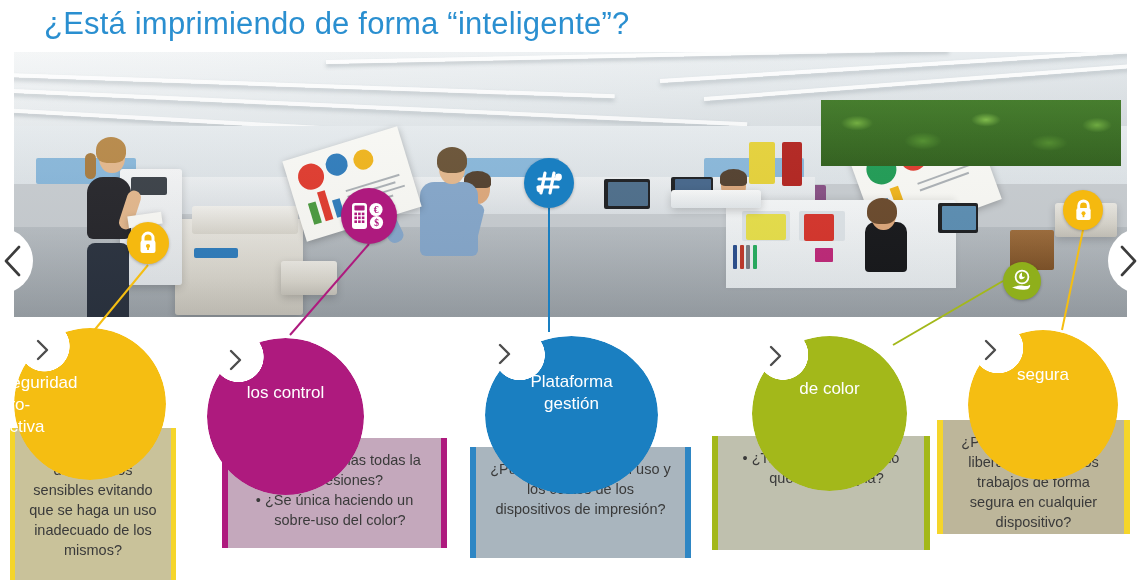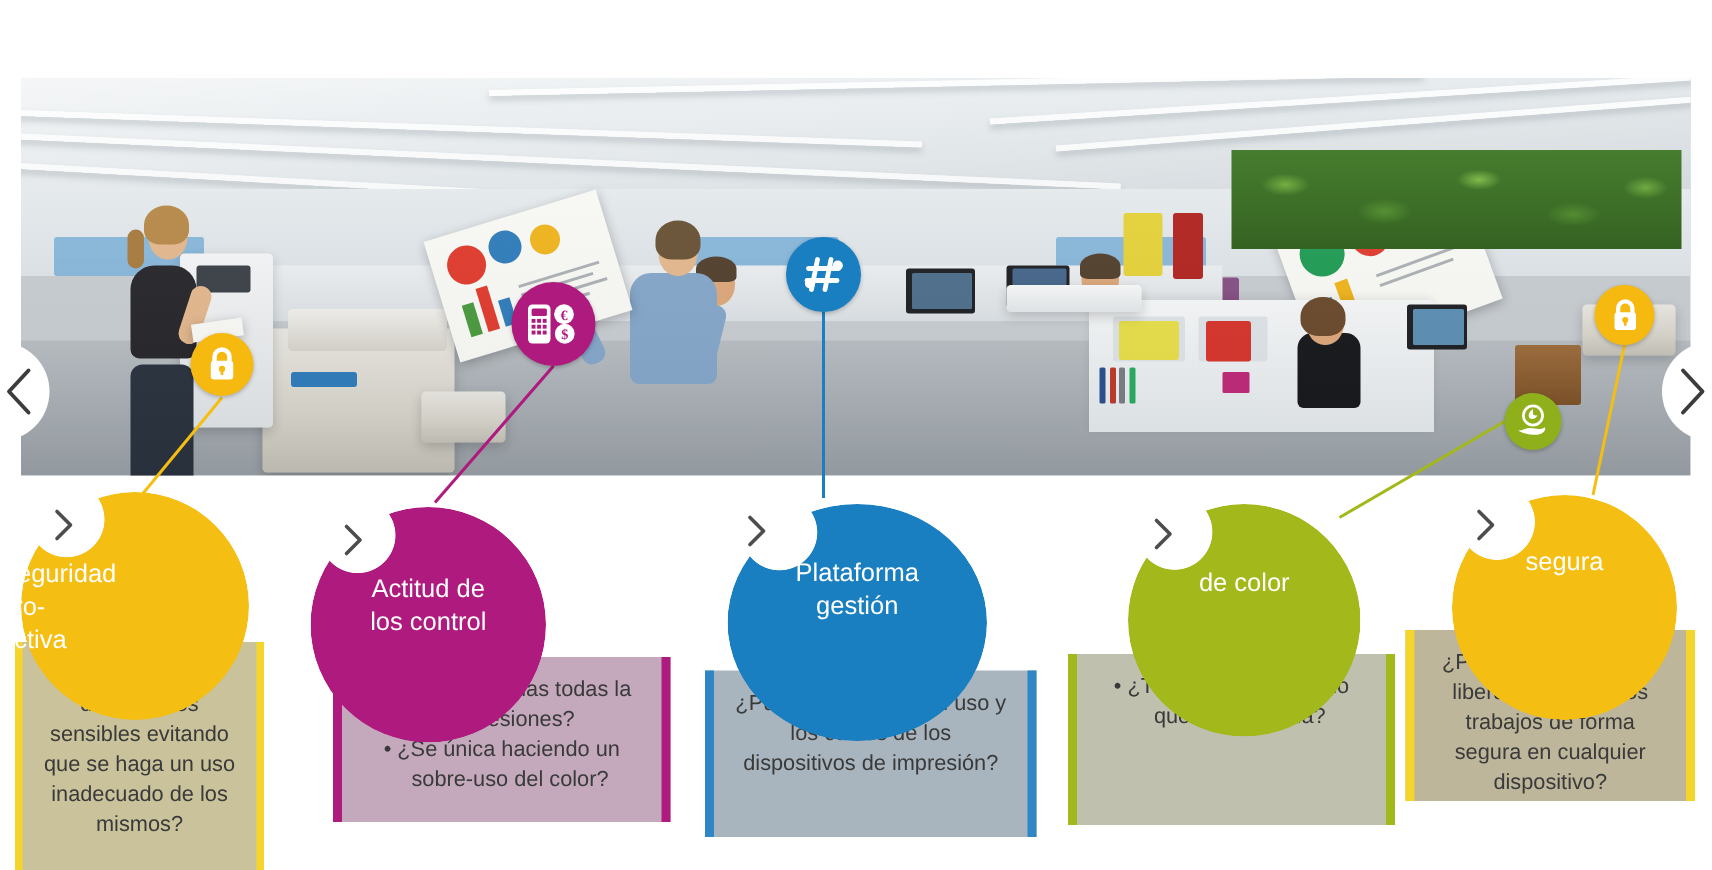--- a/index.html
+++ b/index.html
@@ -264,20 +264,21 @@
     text-indent: -11px;
     padding-left: 11px;
     text-align: center;
   }
 </style>
 </head>
 <body>
 
 <div class="slide">
 
+  <div class="slide-title">¿Está imprimiendo de forma “inteligente”?</div>
 
   <div class="photo-band">
     <div class="photo-inner">
 
       <div class="ph-ceiling"></div>
       <div class="ph-beam" style="left:-6%; top:7%;  width:60%; transform:rotate(2.0deg);"></div>
       <div class="ph-beam" style="left:-6%; top:13%; width:72%; transform:rotate(2.6deg);"></div>
       <div class="ph-beam" style="left:-6%; top:20%; width:66%; transform:rotate(3.2deg);"></div>
       <div class="ph-beam" style="left:28%; top:3%;  width:56%; transform:rotate(-1.2deg);"></div>
       <div class="ph-beam" style="left:58%; top:10%; width:48%; transform:rotate(-3.6deg);"></div>
@@ -484,21 +485,20 @@
         <span class="li">• <span>¿Son necesarias todas la impresiones?</span></span>
         <span class="li">• <span>¿Se única haciendo un sobre-uso del color?</span></span>
       </div>
       <div class="bubble" style="left:207px; top:22px; width:157px; height:157px; background:#AE1A7E;"></div>
       <div class="chev" style="left:228px; top:32px;">
         <svg width="16" height="24" viewBox="0 0 16 24">
           <polyline points="3,3 12,12 3,21" fill="none" stroke="#4d4d4d" stroke-width="2.4" stroke-linecap="round" stroke-linejoin="round"></polyline>
         </svg>
       </div>
       <div class="bubble-label" style="left:207px; width:157px; top:66px;">
-        <div>Actitud de</div>
         <div>los control</div>
       </div>
     </div>
 
     <div class="card">
       <div class="qbox" style="left:470px; top:131px; width:221px; height:111px; background:#A9B5BE; border-left:6px solid #2E86C4; border-right:6px solid #2E86C4;">
         <span>¿Puede monitorizar el uso y los costes de los dispositivos de impresión?</span>
       </div>
       <div class="bubble" style="left:485px; top:20px; width:173px; height:158px; background:#1A7FC1; border-radius:50%;"></div>
       <div class="chev" style="left:497px; top:26px;">

